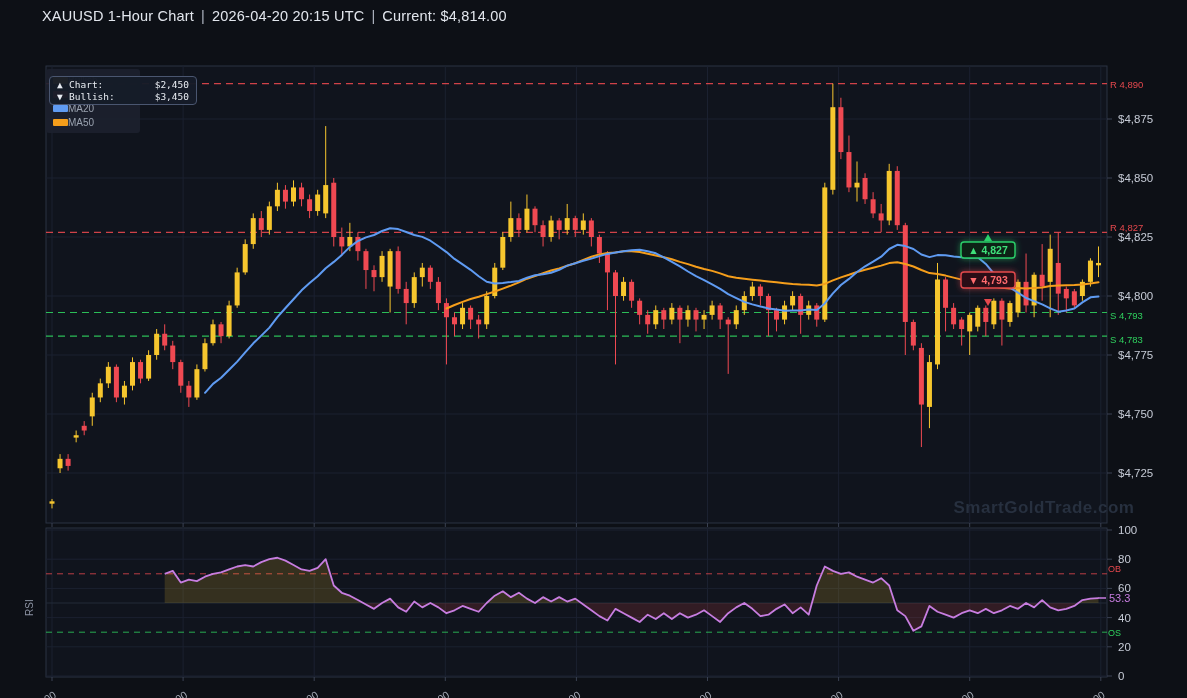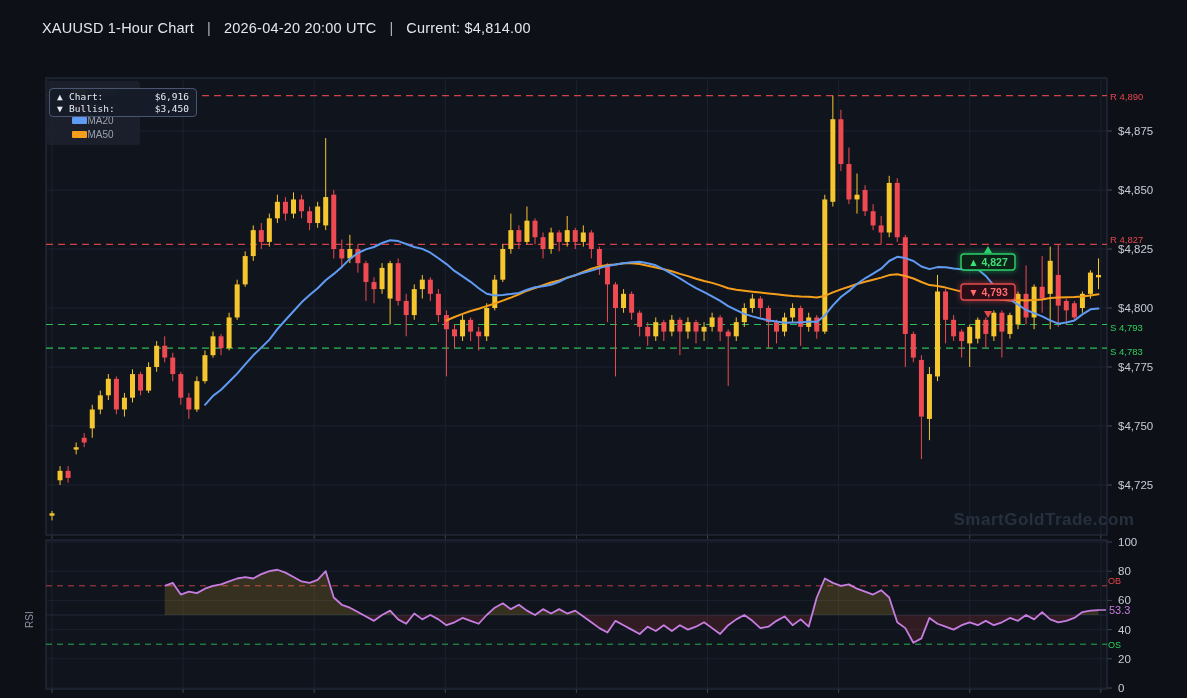--- a/index.html
+++ b/index.html
@@ -1,39 +1,39 @@
 <!DOCTYPE html>
 <html><head>
 <meta charset="utf-8">
 <style>
   html,body{margin:0;padding:0;background:#0d1016;width:1187px;height:698px;overflow:hidden;
     font-family:"Liberation Sans",sans-serif;}
-  .titlebar{height:31px;display:flex;align-items:center;padding-left:42px;gap:13px;
-    color:#e2e6ed;font-size:14.5px;letter-spacing:.2px;margin-top:12px;}
+  .titlebar{height:31px;display:flex;align-items:center;padding-left:42px;gap:7px;
+    color:#e2e6ed;font-size:14.5px;letter-spacing:.2px;}
   .titlebar .sep{color:#aeb4c0;}
   .chartwrap{position:relative;width:1187px;height:667px;}
   svg text{font-family:"Liberation Sans",sans-serif;}
   .legend{position:absolute;left:46px;top:38px;width:80px;background:rgba(28,33,46,.92);
     border-radius:3px;padding:4px 7px;z-index:2;}
-  .legend .row{display:flex;align-items:center;height:14px;font-size:10px;color:#9aa2af;justify-content:center;}
+  .legend .row{display:flex;align-items:center;height:14px;font-size:10px;color:#9aa2af;}
   .legend .sw{width:15px;height:7px;border-radius:1px;flex:0 0 auto;}
   .tooltip{position:absolute;left:49px;top:45px;width:132px;background:rgba(22,28,40,.97);
     border:1px solid #4a5670;border-radius:4px;padding:2px 7px;z-index:3;
     font-family:"DejaVu Sans Mono",monospace;font-size:9.5px;color:#e8ecf2;}
   .tooltip .trow{display:flex;align-items:center;height:11.5px;white-space:pre;}
   .tooltip .ticon{width:12px;}
   .tooltip .tval{margin-left:auto;}
 </style>
 </head>
 <body>
 
 <div class="titlebar">
   <span>XAUUSD  1-Hour Chart</span>
   <span class="sep">|</span>
-  <span>2026-04-20 20:00 UTC</span>
+  <span>2026-04-20 20:15 UTC</span>
   <span class="sep">|</span>
   <span>Current: $4,814.00</span>
 </div>
 
 <div class="chartwrap">
   <svg id="chart-svg" width="1187" height="667">
     <defs>
       <filter id="glowG" x="-60%" y="-60%" width="220%" height="220%">
         <feDropShadow dx="0" dy="0" stdDeviation="3" flood-color="#2bd06a" flood-opacity="0.55"></feDropShadow>
       </filter>
@@ -442,16 +442,16 @@
       <div class="row">
         <span class="sw" style="background: rgb(95, 155, 242);"></span>
         <span>MA20</span>
       </div>
       <div class="row">
         <span class="sw" style="background: rgb(245, 158, 27);"></span>
         <span>MA50</span>
       </div>
     </div>
   <div class="tooltip" id="tooltip">
-      <div class="trow"><span class="ticon">▲</span><span>Chart:</span><span class="tval">$6,916</span></div>
+      <div class="trow"><span class="ticon">▲</span><span>Chart:</span><span class="tval">$2,450</span></div>
       <div class="trow"><span class="ticon">▼</span><span>Bullish:</span><span class="tval">$3,450</span></div>
     </div>
 </div>
 
 </body></html>

